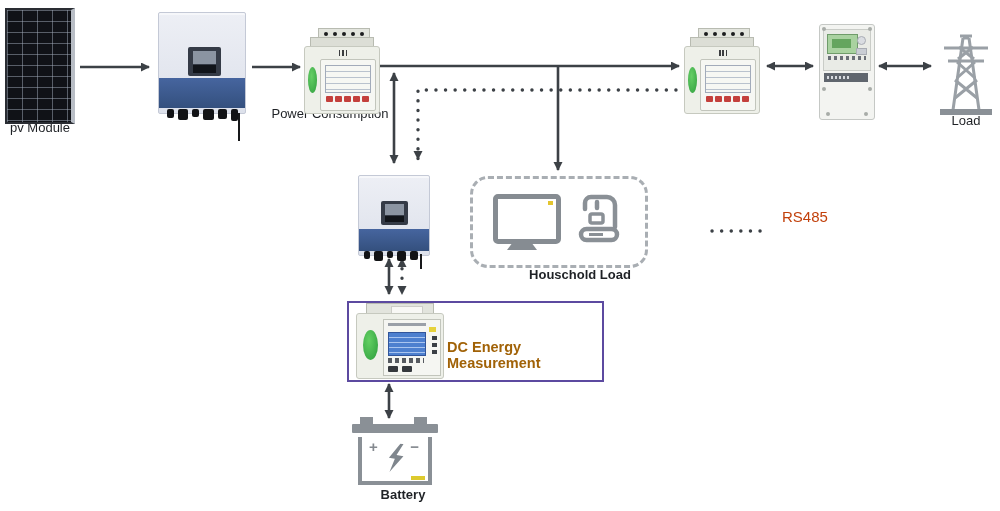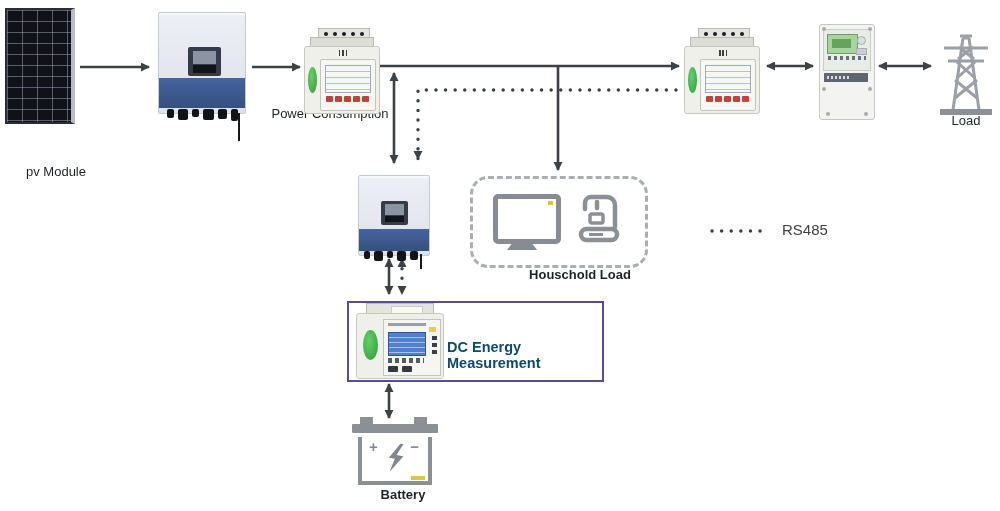--- a/index.html
+++ b/index.html
@@ -69,22 +69,22 @@
   .mon-base{position:absolute;left:34px;top:65px;width:30px;height:6px;background:#868c92;clip-path:polygon(15% 0,85% 0,100% 100%,0 100%);}
   
   .hl-box{left:347px;top:301px;width:253px;height:77px;border:2px solid #5c4aa0;z-index:3;}
   
   .bat-bar{left:352px;top:424px;width:86px;height:9px;background:#8a9096;border-radius:1px;z-index:2;}
   .bat-nub{top:417px;width:13px;height:8px;background:#8a9096;z-index:2;}
   .bat-body{left:358px;top:437px;width:74px;height:48px;border:4px solid #8a9096;border-top:none;background:#fff;z-index:2;box-sizing:border-box;}
   .bat-sign{position:absolute;font-size:15px;font-weight:700;color:#84898f;}
   .bat-yellow{position:absolute;right:3px;bottom:1px;width:14px;height:4px;background:#ddca2e;}
   
-  .dc-label{position:absolute;left:447px;top:339px;width:155px;font-size:14.5px;font-weight:600;color:#0c4a6e;text-align:left;z-index:4;}
-  .rs-label{position:absolute;left:782px;top:221px;font-size:15px;color:#404040;z-index:4;text-align:left;}
+  .dc-label{position:absolute;left:447px;top:339px;width:155px;font-size:14.5px;font-weight:600;color:#a16207;text-align:left;z-index:4;}
+  .rs-label{position:absolute;left:782px;top:208px;font-size:15px;color:#c2410c;z-index:4;text-align:left;}
 </style>
 </head>
 <body>
 
 <div class="canvas">
 
   <svg class="wires" viewBox="0 0 1000 511">
     <defs>
       <marker id="ahe" markerUnits="userSpaceOnUse" markerWidth="12" markerHeight="12" refX="8" refY="4.5" orient="auto">
         <path d="M0,0 L9,4.5 L0,9 Z" fill="#3c4146"></path>
@@ -105,21 +105,21 @@
       <line x1="389" y1="384" x2="389" y2="418" marker-start="url(#ahs)" marker-end="url(#ahe)"></line>
     </g>
     <g stroke="#3c4146" stroke-width="3.4" fill="none" stroke-linecap="round" stroke-dasharray="0.1 9.5">
       <path d="M676,90 H418 V159" marker-end="url(#ahe)"></path>
       <line x1="402" y1="259" x2="402" y2="294" marker-start="url(#ahs)" marker-end="url(#ahe)"></line>
       <line x1="712" y1="231" x2="764" y2="231"></line>
     </g>
   </svg>
 
   <div class="abs node pv"></div>
-  <div class="lbl" style="left:16px;top:120px;width:80px;margin-top:44px;">pv Module</div>
+  <div class="lbl" style="left:0;top:120px;width:80px;">pv Module</div>
 
   <div class="abs node inv" style="left:158px;top:12px;width:86px;height:100px;">
     <div class="inv-disp" style="left:29px;top:34px;width:33px;height:29px;">
       <div class="inv-scr"></div>
       <div class="inv-scr2"></div>
     </div>
     <div class="inv-band" style="top:65px;height:30px;"></div>
     <div class="inv-conn" style="left:8px;top:96px;">
       <span class="blob" style="width:7px;height:9px;"></span>
       <span class="blob" style="width:10px;height:11px;"></span>

